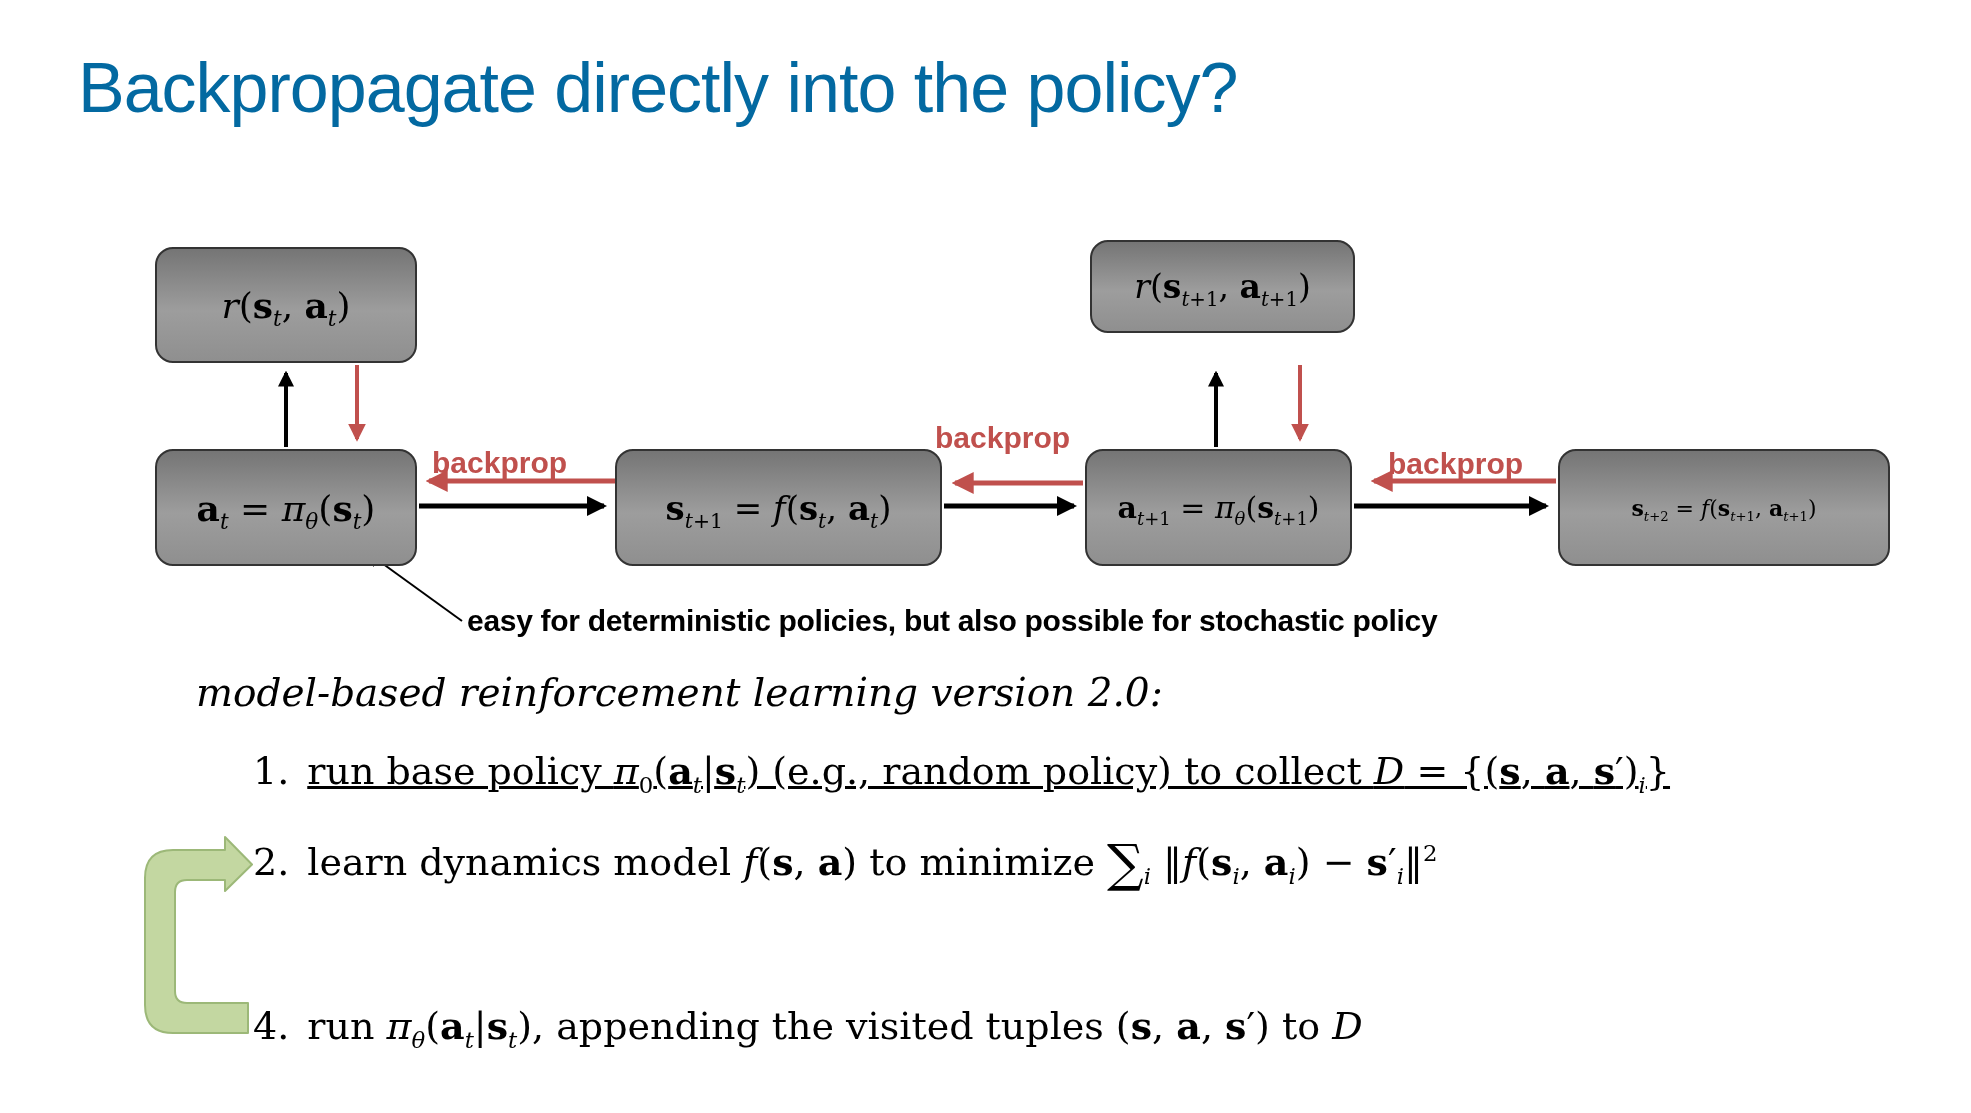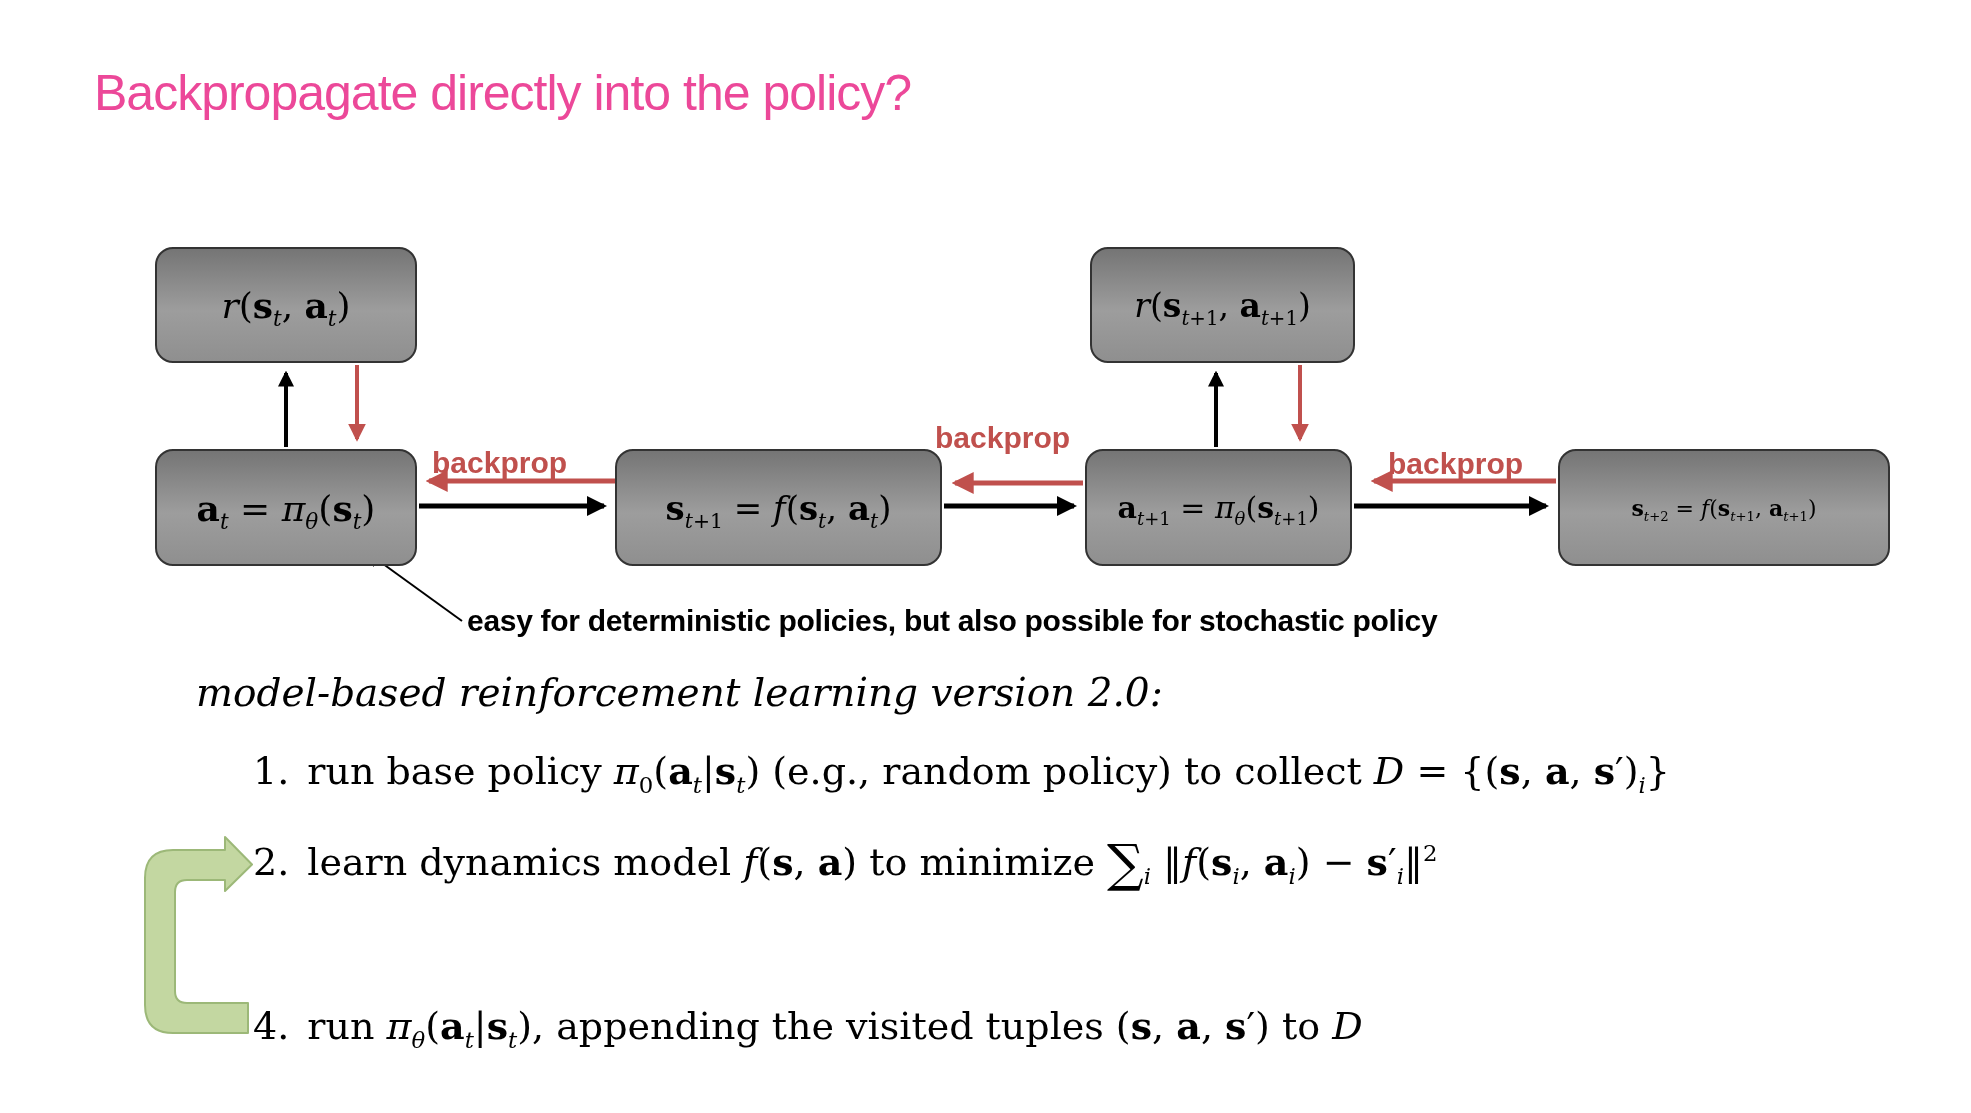--- a/index.html
+++ b/index.html
@@ -1,19 +1,19 @@
 <!DOCTYPE html>
 <html><head>
 <meta charset="utf-8">
 <style>
   html,body{margin:0;padding:0;background:#ffffff;}
   .slide{position:relative;width:1971px;height:1113px;background:#ffffff;overflow:hidden;
          font-family:"Liberation Sans",sans-serif;color:#000;}
-  .title{position:absolute;left:78px;top:48px;margin:16px;font-size:50px;font-weight:300;
-         letter-spacing:-1px;color:#ec4899;white-space:nowrap;}
+  .title{position:absolute;left:78px;top:48px;margin:0;font-size:70px;font-weight:300;
+         letter-spacing:-1px;color:#0369a1;white-space:nowrap;}
   .overlay{position:absolute;left:0;top:0;width:1971px;height:1113px;pointer-events:none;}
   .box{position:absolute;display:flex;align-items:center;justify-content:center;
        background:linear-gradient(180deg,#757575 0%,#9d9d9d 55%,#8f8f8f 100%);
        border:2px solid #333333;border-radius:18px;
        font-family:"DejaVu Serif",serif;color:#000;white-space:nowrap;box-sizing:border-box;}
   .box sub,.step sub{font-size:60%;line-height:0;}
   .step sup{font-size:60%;line-height:0;}
   .bp{position:absolute;color:#c0504d;font-weight:700;font-size:30px;white-space:nowrap;}
   .annot{position:absolute;left:467px;top:604px;font-size:30px;font-weight:600;
          letter-spacing:-0.3px;white-space:nowrap;}
@@ -71,41 +71,41 @@
   </div>
 
   <div class="box" style="left:155px;top:449px;width:262px;height:117px;font-size:36px;">
     <span><b>a</b><sub><i>t</i></sub> = <i>π</i><sub><i>θ</i></sub>(<b>s</b><sub><i>t</i></sub>)</span>
   </div>
 
   <div class="box" style="left:615px;top:449px;width:327px;height:117px;font-size:34px;">
     <span><b>s</b><sub><i>t</i>+1</sub> = <i>f</i>(<b>s</b><sub><i>t</i></sub>, <b>a</b><sub><i>t</i></sub>)</span>
   </div>
 
-  <div class="box" style="left:1090px;top:247px;width:265px;height:116px;font-size:33px;">
+  <div class="box" style="left:1090px;top:240px;width:265px;height:93px;font-size:33px;">
     <span><i>r</i>(<b>s</b><sub><i>t</i>+1</sub>, <b>a</b><sub><i>t</i>+1</sub>)</span>
   </div>
 
   <div class="box" style="left:1085px;top:449px;width:267px;height:117px;font-size:30px;">
     <span><b>a</b><sub><i>t</i>+1</sub> = <i>π</i><sub><i>θ</i></sub>(<b>s</b><sub><i>t</i>+1</sub>)</span>
   </div>
 
   <div class="box" style="left:1558px;top:449px;width:332px;height:117px;font-size:22px;">
     <span><b>s</b><sub><i>t</i>+2</sub> = <i>f</i>(<b>s</b><sub><i>t</i>+1</sub>, <b>a</b><sub><i>t</i>+1</sub>)</span>
   </div>
 
   <div class="bp" style="left:432px;top:446px;">backprop</div>
   <div class="bp" style="left:935px;top:421px;">backprop</div>
   <div class="bp" style="left:1388px;top:447px;">backprop</div>
 
   <div class="annot">easy for deterministic policies, but also possible for stochastic policy</div>
 
   <div class="intro">model-based reinforcement learning version 2.0:</div>
 
-  <div class="step" style="top:748px;">
+  <div class="step" style="top:748px;text-decoration:underline;">
     <span class="num">1.</span><span>run base policy <i>π</i><sub>0</sub>(<b>a</b><sub><i>t</i></sub>|<b>s</b><sub><i>t</i></sub>) (e.g., random policy) to collect <i class="scrD">D</i> = {(<b>s</b>, <b>a</b>, <b>s</b>′)<sub><i>i</i></sub>}</span>
   </div>
 
   <div class="step" style="top:833px;">
     <span class="num">2.</span><span>learn dynamics model <i>f</i>(<b>s</b>, <b>a</b>) to minimize <span class="bigop">∑</span><sub><i>i</i></sub> ‖<i>f</i>(<b>s</b><sub><i>i</i></sub>, <b>a</b><sub><i>i</i></sub>) − <b>s</b>′<sub><i>i</i></sub>‖<sup>2</sup></span>
   </div>
 
 
   <div class="step" style="top:1003px;">
     <span class="num">4.</span><span>run <i>π</i><sub><i>θ</i></sub>(<b>a</b><sub><i>t</i></sub>|<b>s</b><sub><i>t</i></sub>), appending the visited tuples (<b>s</b>, <b>a</b>, <b>s</b>′) to <i class="scrD">D</i></span>

